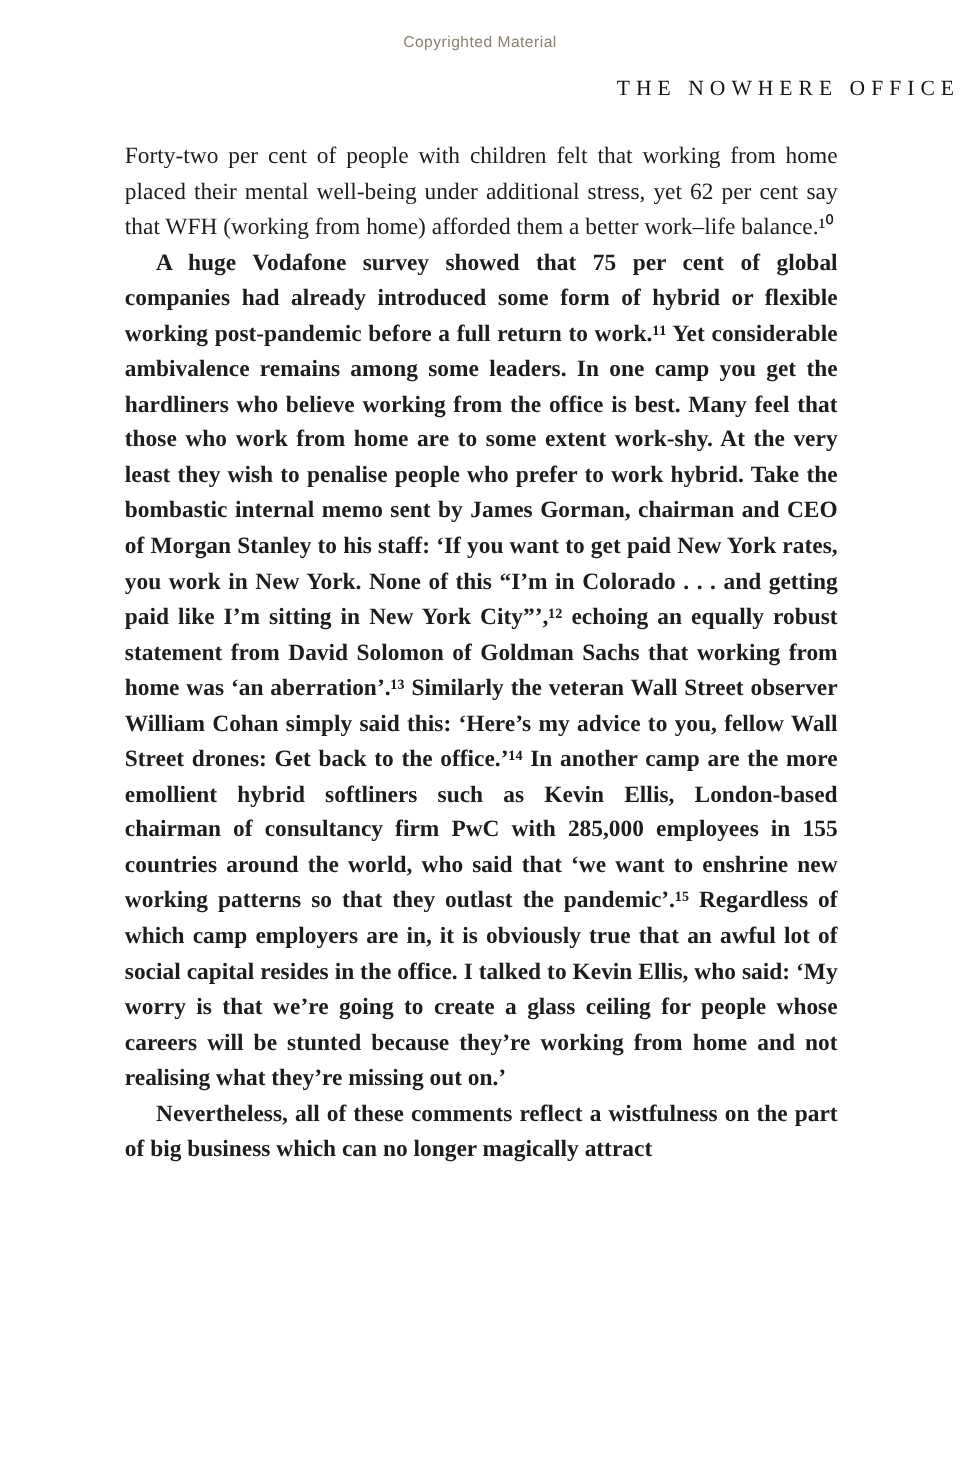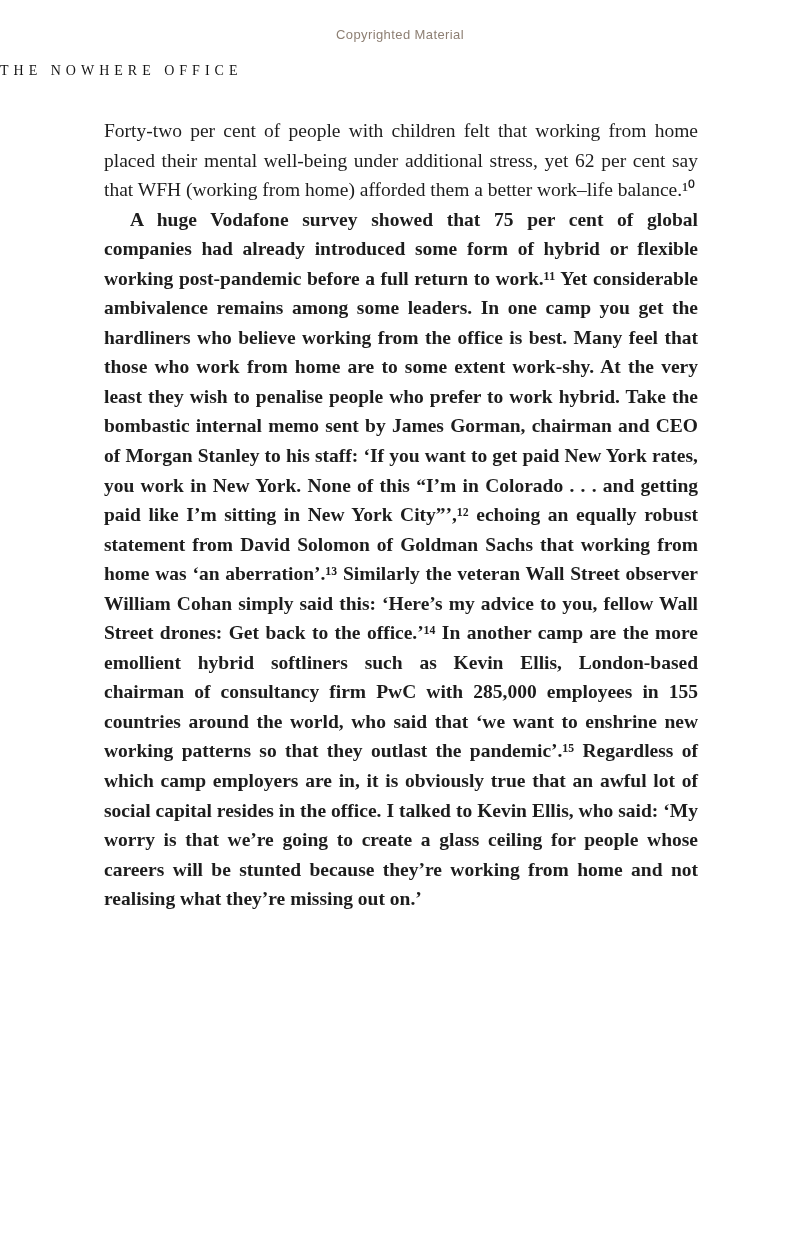--- a/index.html
+++ b/index.html
@@ -25,23 +25,23 @@
     letter-spacing: 0.4px;
     color: #8d7f73;
   }
   .copyright-top { top: 27px; }
   .copyright-bottom { top: 1190px; }
   .running-header {
     position: absolute;
     top: 63px;
     left: 0;
     width: 100%;
-    text-align: left;
+    text-align: right;
     font-family: "Liberation Serif", serif;
-    font-size: 14px;
+    font-size: 18px;
     letter-spacing: 5px;
     color: #141414;
   }
   .text-block {
     position: absolute;
     top: 116px;
     left: 104px;
     width: 594px;
     color: #1d1d1d;
     font-size: 19.5px;
@@ -72,19 +72,20 @@
 
 <div class="page">
 
   <div class="copyright-line copyright-top">Copyrighted Material</div>
 
   <div class="running-header">THE NOWHERE OFFICE</div>
 
   <div class="text-block">
     <p>Forty-two per cent of people with children felt that working from home placed their mental well-being under additional stress, yet 62 per cent say that WFH (working from home) afforded them a better work–life balance.¹⁰</p>
     <p class="indent">A huge Vodafone survey showed that 75 per cent of global companies had already introduced some form of hybrid or flexible working post-pandemic before a full return to work.¹¹ Yet considerable ambivalence remains among some leaders. In one camp you get the hardliners who believe working from the office is best. Many feel that those who work from home are to some extent work-shy. At the very least they wish to penalise people who prefer to work hybrid. Take the bombastic internal memo sent by James Gorman, chairman and CEO of Morgan Stanley to his staff: ‘If you want to get paid New York rates, you work in New York. None of this “I’m in Colorado . . . and getting paid like I’m sitting in New York City”’,¹² echoing an equally robust statement from David Solomon of Goldman Sachs that working from home was ‘an aberration’.¹³ Similarly the veteran Wall Street observer William Cohan simply said this: ‘Here’s my advice to you, fellow Wall Street drones: Get back to the office.’¹⁴ In another camp are the more emollient hybrid softliners such as Kevin Ellis, London-based chairman of consultancy firm PwC with 285,000 employees in 155 countries around the world, who said that ‘we want to enshrine new working patterns so that they outlast the pandemic’.¹⁵ Regardless of which camp employers are in, it is obviously true that an awful lot of social capital resides in the office. I talked to Kevin Ellis, who said: ‘My worry is that we’re going to create a glass ceiling for people whose careers will be stunted because they’re working from home and not realising what they’re missing out on.’</p>
+    <p class="indent">Nevertheless, all of these comments reflect a wistfulness on the part of big business which can no longer magically attract</p>
   </div>
 
   <div class="page-number">18</div>
 
   <div class="copyright-line copyright-bottom">Copyrighted Material</div>
 
 </div>
 
 </body></html>

